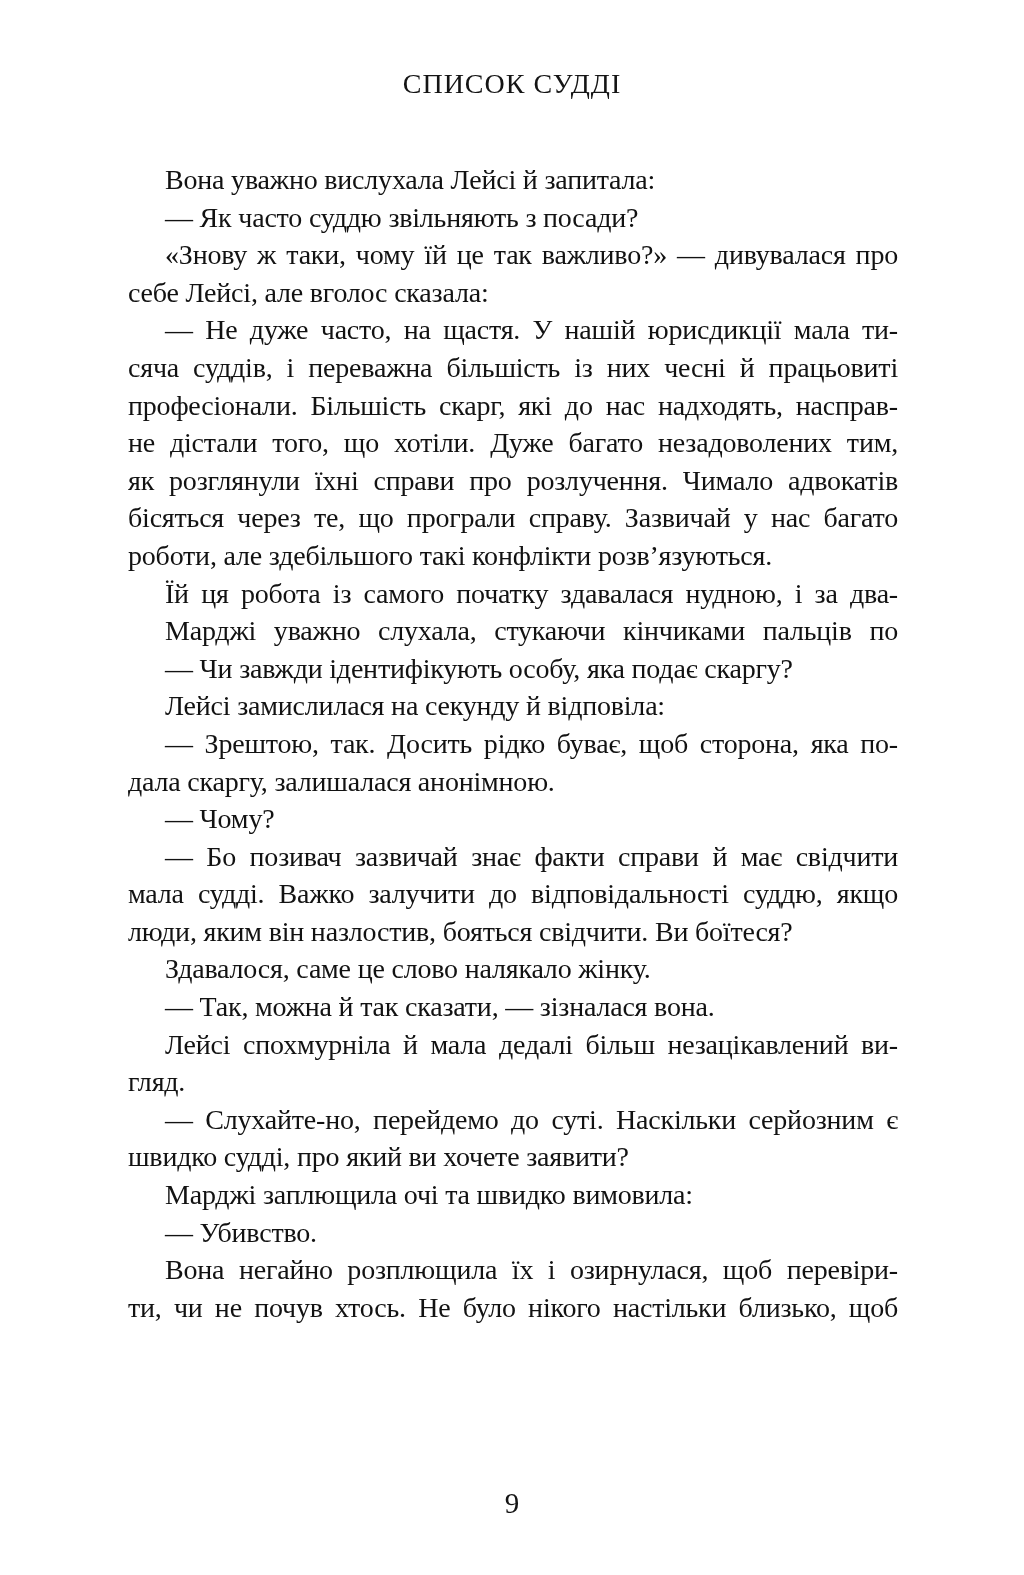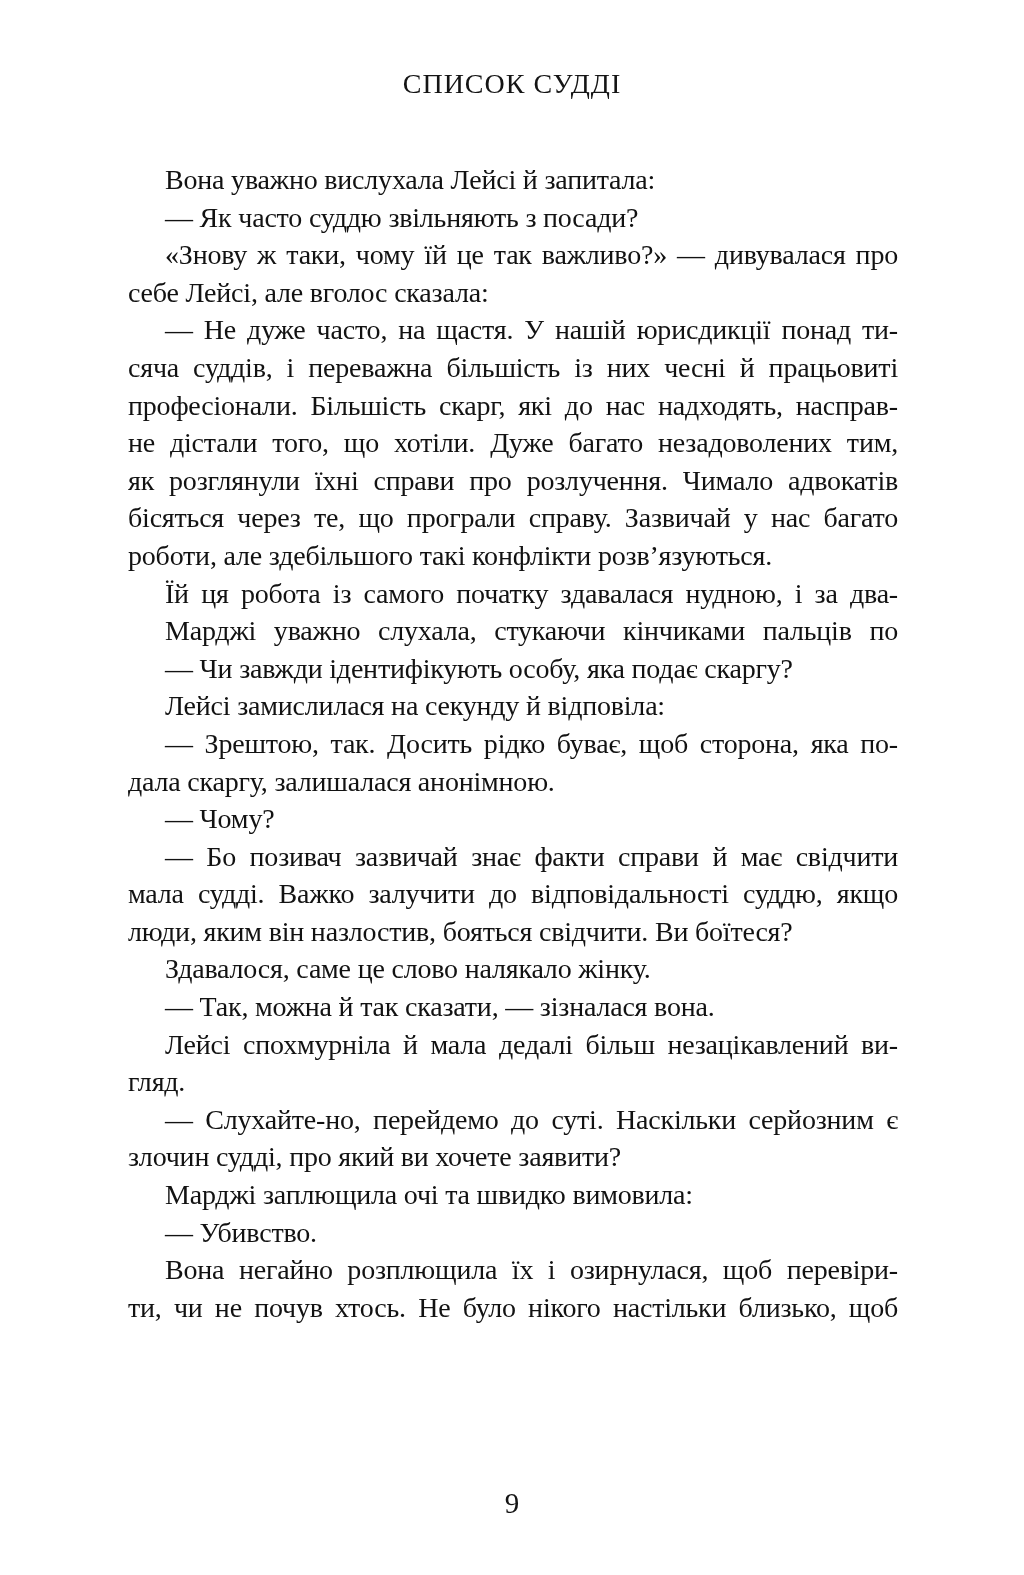--- a/index.html
+++ b/index.html
@@ -63,21 +63,21 @@
 <body>
 
 <div class="page">
   <div class="running-head">СПИСОК СУДДІ</div>
 
   <div class="body-text">
       <div class="line first para-end">Вона уважно вислухала Лейсі й запитала:</div>
       <div class="line first para-end">— Як часто суддю звільняють з посади?</div>
       <div class="line first">«Знову ж таки, чому їй це так важливо?» — дивувалася про</div>
       <div class="line para-end">себе Лейсі, але вголос сказала:</div>
-      <div class="line first">— Не дуже часто, на щастя. У нашій юрисдикції понад ти-</div>
+      <div class="line first">— Не дуже часто, на щастя. У нашій юрисдикції мала ти-</div>
       <div class="line">сяча суддів, і переважна більшість із них чесні й працьовиті</div>
       <div class="line">професіонали. Більшість скарг, які до нас надходять, насправ-</div>
       <div class="line">не дістали того, що хотіли. Дуже багато незадоволених тим,</div>
       <div class="line">як розглянули їхні справи про розлучення. Чимало адвокатів</div>
       <div class="line">бісяться через те, що програли справу. Зазвичай у нас багато</div>
       <div class="line para-end">роботи, але здебільшого такі конфлікти розв’язуються.</div>
       <div class="line first">Їй ця робота із самого початку здавалася нудною, і за два-</div>
       <div class="line first">Марджі уважно слухала, стукаючи кінчиками пальців по</div>
       <div class="line first para-end">— Чи завжди ідентифікують особу, яка подає скаргу?</div>
       <div class="line first para-end">Лейсі замислилася на секунду й відповіла:</div>
@@ -85,21 +85,21 @@
       <div class="line para-end">дала скаргу, залишалася анонімною.</div>
       <div class="line first para-end">— Чому?</div>
       <div class="line first">— Бо позивач зазвичай знає факти справи й має свідчити</div>
       <div class="line">мала судді. Важко залучити до відповідальності суддю, якщо</div>
       <div class="line para-end">люди, яким він назлостив, бояться свідчити. Ви боїтеся?</div>
       <div class="line first para-end">Здавалося, саме це слово налякало жінку.</div>
       <div class="line first para-end">— Так, можна й так сказати, — зізналася вона.</div>
       <div class="line first">Лейсі спохмурніла й мала дедалі більш незацікавлений ви-</div>
       <div class="line para-end">гляд.</div>
       <div class="line first">— Слухайте-но, перейдемо до суті. Наскільки серйозним є</div>
-      <div class="line para-end">злочин судді, про який ви хочете заявити?</div>
+      <div class="line para-end">швидко судді, про який ви хочете заявити?</div>
       <div class="line first para-end">Марджі заплющила очі та швидко вимовила:</div>
       <div class="line first para-end">— Убивство.</div>
       <div class="line first">Вона негайно розплющила їх і озирнулася, щоб перевіри-</div>
       <div class="line">ти, чи не почув хтось. Не було нікого настільки близько, щоб</div>
     </div>
 
   <div class="page-number">9</div>
 </div>
 
 </body></html>

